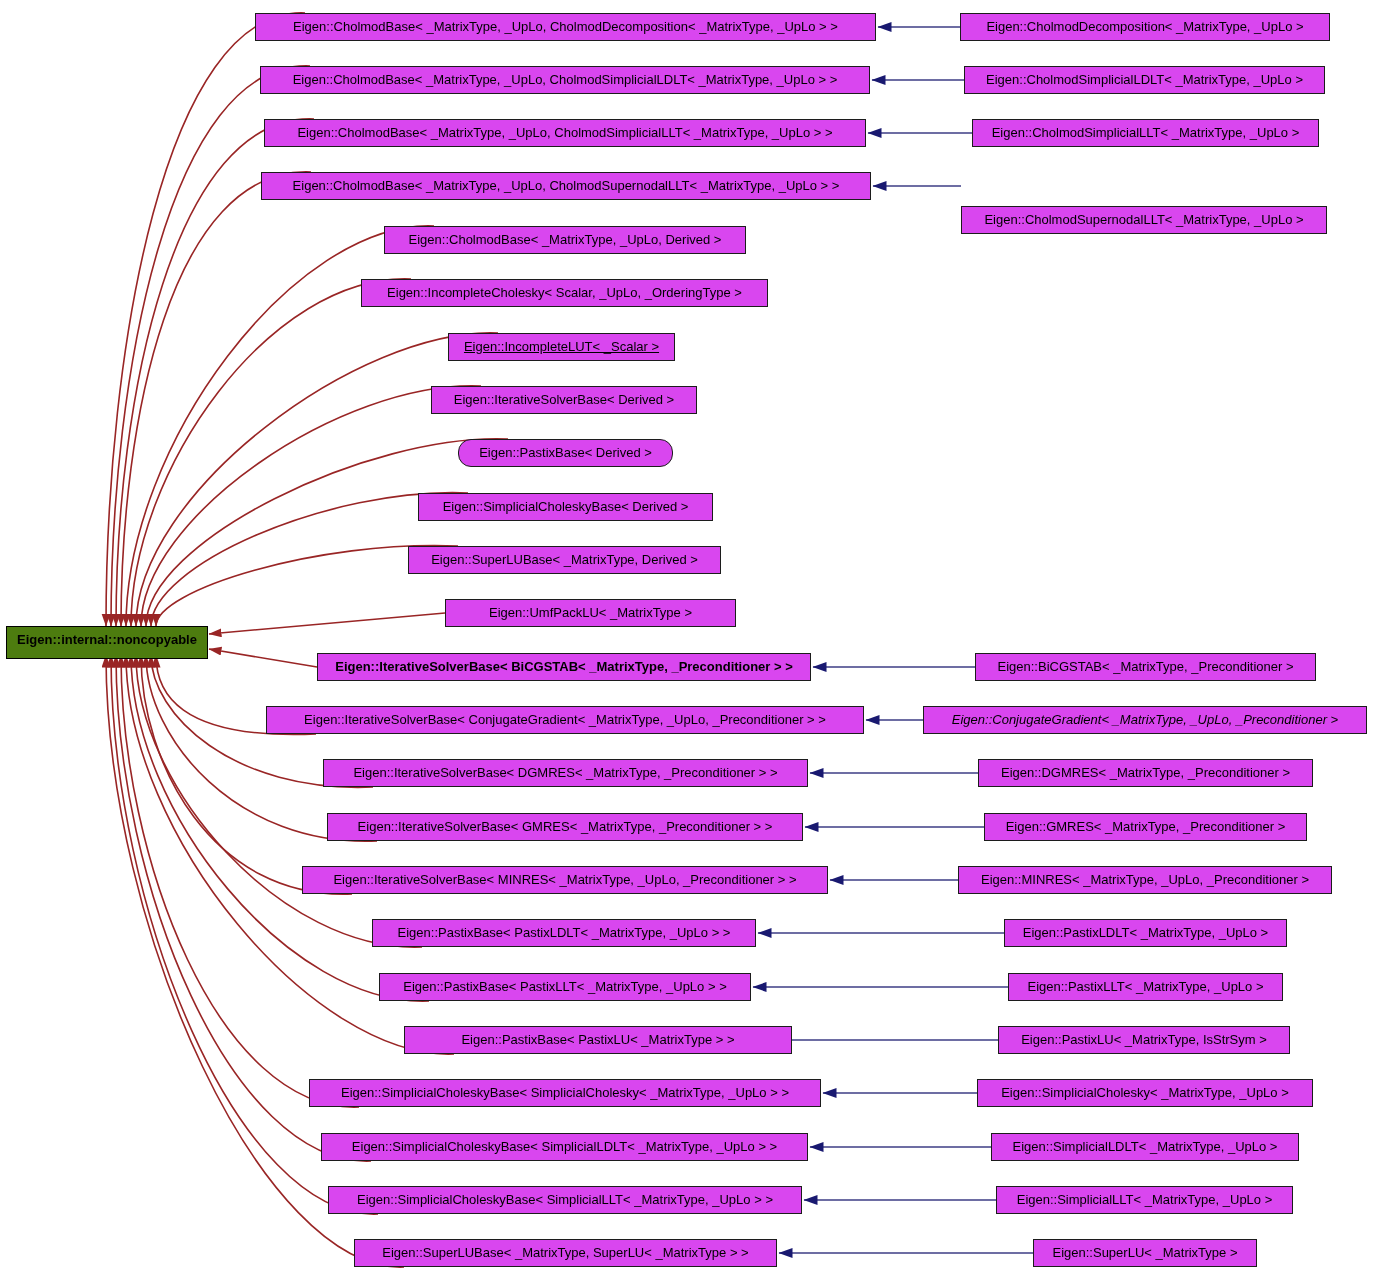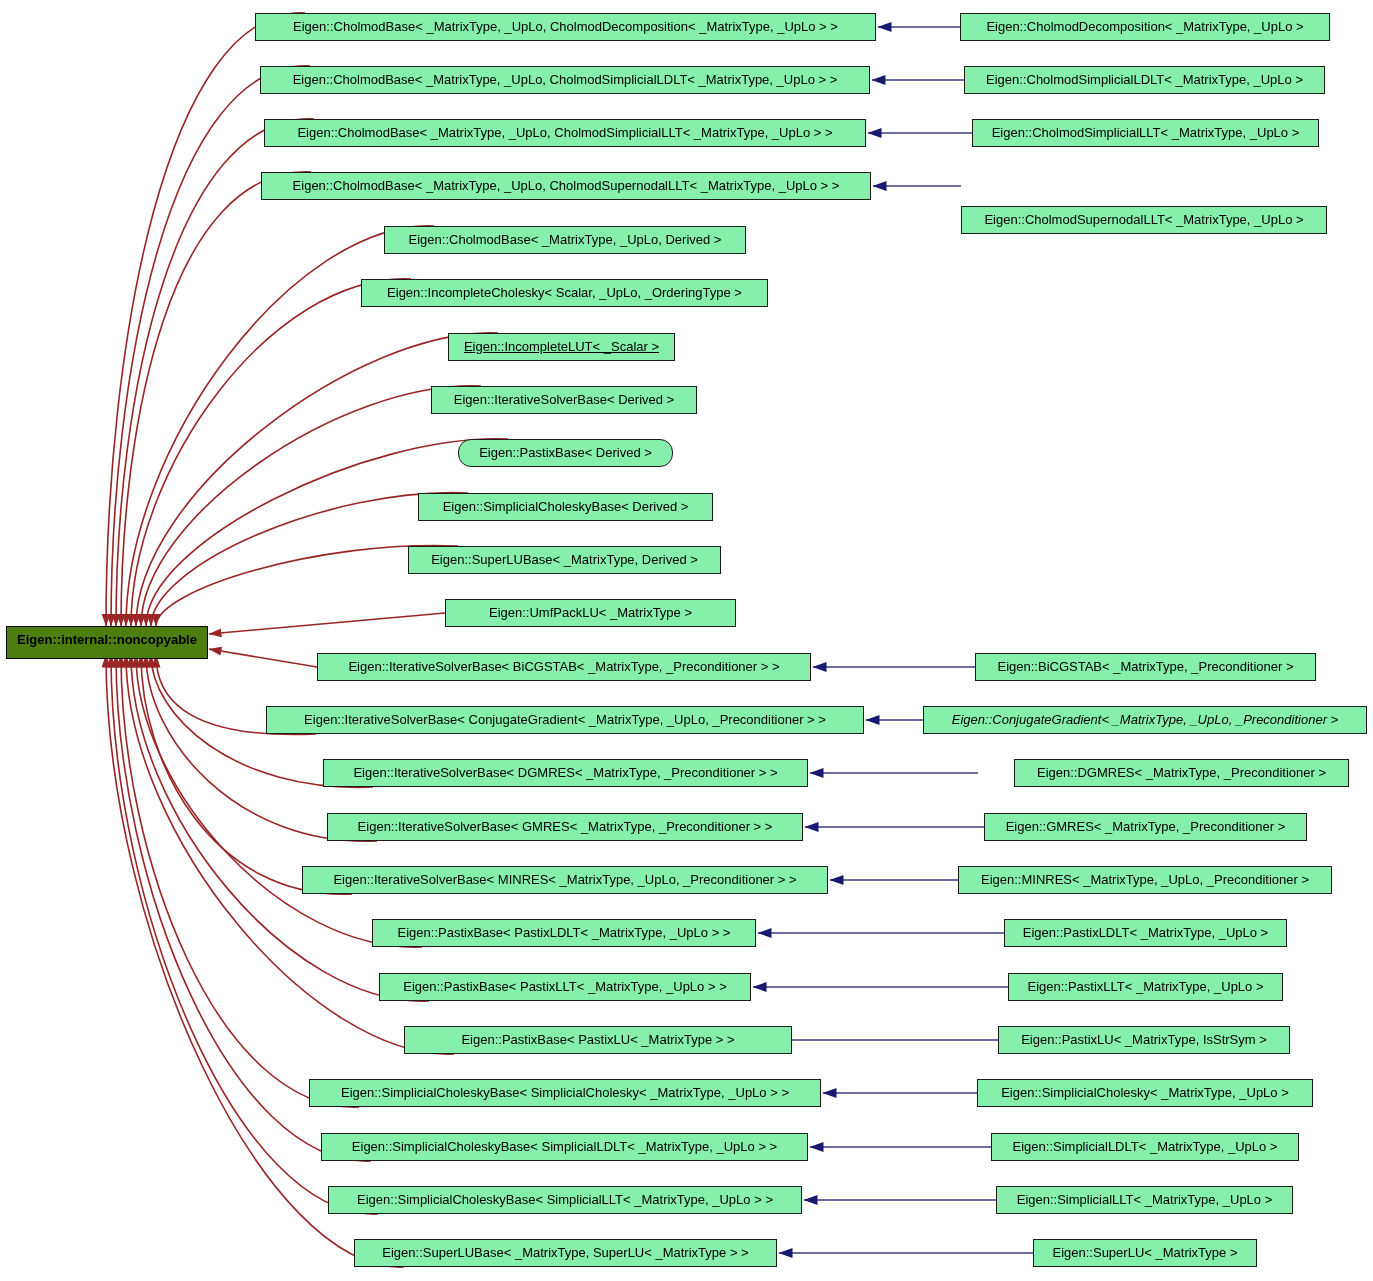--- a/index.html
+++ b/index.html
@@ -9,21 +9,21 @@
     background:#ffffff;
     font-family:"Liberation Sans","DejaVu Sans",sans-serif;
     overflow:hidden;
   }
   #edges{position:absolute;left:0;top:0;z-index:1;}
   .cls{
     position:absolute;
     box-sizing:border-box;
     height:28px;
     border:1.5px solid #1c1c1c;
-    background:#86efac;
+    background:#d946ef;
     color:#000000;
     font-size:13px;
     line-height:25px;
     text-align:center;
     white-space:nowrap;
     overflow:hidden;
     z-index:2;
   }
   .root{
     background:#4d7c0f;
@@ -102,26 +102,26 @@
       <div class="cls" style="left: 261px; top: 172px; width: 610px;">Eigen::CholmodBase&lt; _MatrixType, _UpLo, CholmodSupernodalLLT&lt; _MatrixType, _UpLo &gt; &gt;</div>
       <div class="cls" style="left: 961px; top: 172px; width: 366px; margin-top: 34px;">Eigen::CholmodSupernodalLLT&lt; _MatrixType, _UpLo &gt;</div>
       <div class="cls" style="left: 384px; top: 226px; width: 362px;">Eigen::CholmodBase&lt; _MatrixType, _UpLo, Derived &gt;</div>
       <div class="cls" style="left: 361px; top: 279px; width: 407px;">Eigen::IncompleteCholesky&lt; Scalar, _UpLo, _OrderingType &gt;</div>
       <div class="cls" style="left: 448px; top: 333px; width: 227px; text-decoration: underline;">Eigen::IncompleteLUT&lt; _Scalar &gt;</div>
       <div class="cls" style="left: 431px; top: 386px; width: 266px;">Eigen::IterativeSolverBase&lt; Derived &gt;</div>
       <div class="cls" style="left: 458px; top: 439px; width: 215px; border-radius: 13px;">Eigen::PastixBase&lt; Derived &gt;</div>
       <div class="cls" style="left: 418px; top: 493px; width: 295px;">Eigen::SimplicialCholeskyBase&lt; Derived &gt;</div>
       <div class="cls" style="left: 408px; top: 546px; width: 313px;">Eigen::SuperLUBase&lt; _MatrixType, Derived &gt;</div>
       <div class="cls" style="left: 445px; top: 599px; width: 291px;">Eigen::UmfPackLU&lt; _MatrixType &gt;</div>
-      <div class="cls" style="left: 317px; top: 653px; width: 494px;">Eigen::IterativeSolverBase&lt; BiCGSTAB&lt; _MatrixType, _Preconditioner &gt; &gt;</div>
+      <div class="cls" style="left: 317px; top: 653px; width: 494px; font-weight: bold;">Eigen::IterativeSolverBase&lt; BiCGSTAB&lt; _MatrixType, _Preconditioner &gt; &gt;</div>
       <div class="cls" style="left: 975px; top: 653px; width: 341px;">Eigen::BiCGSTAB&lt; _MatrixType, _Preconditioner &gt;</div>
       <div class="cls" style="left: 266px; top: 706px; width: 598px;">Eigen::IterativeSolverBase&lt; ConjugateGradient&lt; _MatrixType, _UpLo, _Preconditioner &gt; &gt;</div>
       <div class="cls" style="left: 923px; top: 706px; width: 444px; font-style: italic;">Eigen::ConjugateGradient&lt; _MatrixType, _UpLo, _Preconditioner &gt;</div>
       <div class="cls" style="left: 323px; top: 759px; width: 485px;">Eigen::IterativeSolverBase&lt; DGMRES&lt; _MatrixType, _Preconditioner &gt; &gt;</div>
-      <div class="cls" style="left: 978px; top: 759px; width: 335px; margin-left: 36px;">Eigen::DGMRES&lt; _MatrixType, _Preconditioner &gt;</div>
+      <div class="cls" style="left: 978px; top: 759px; width: 335px;">Eigen::DGMRES&lt; _MatrixType, _Preconditioner &gt;</div>
       <div class="cls" style="left: 327px; top: 813px; width: 476px;">Eigen::IterativeSolverBase&lt; GMRES&lt; _MatrixType, _Preconditioner &gt; &gt;</div>
       <div class="cls" style="left: 984px; top: 813px; width: 323px;">Eigen::GMRES&lt; _MatrixType, _Preconditioner &gt;</div>
       <div class="cls" style="left: 302px; top: 866px; width: 526px;">Eigen::IterativeSolverBase&lt; MINRES&lt; _MatrixType, _UpLo, _Preconditioner &gt; &gt;</div>
       <div class="cls" style="left: 958px; top: 866px; width: 374px;">Eigen::MINRES&lt; _MatrixType, _UpLo, _Preconditioner &gt;</div>
       <div class="cls" style="left: 372px; top: 919px; width: 384px;">Eigen::PastixBase&lt; PastixLDLT&lt; _MatrixType, _UpLo &gt; &gt;</div>
       <div class="cls" style="left: 1004px; top: 919px; width: 283px;">Eigen::PastixLDLT&lt; _MatrixType, _UpLo &gt;</div>
       <div class="cls" style="left: 379px; top: 973px; width: 372px;">Eigen::PastixBase&lt; PastixLLT&lt; _MatrixType, _UpLo &gt; &gt;</div>
       <div class="cls" style="left: 1008px; top: 973px; width: 275px;">Eigen::PastixLLT&lt; _MatrixType, _UpLo &gt;</div>
       <div class="cls" style="left: 404px; top: 1026px; width: 388px;">Eigen::PastixBase&lt; PastixLU&lt; _MatrixType &gt; &gt;</div>
       <div class="cls" style="left: 998px; top: 1026px; width: 292px;">Eigen::PastixLU&lt; _MatrixType, IsStrSym &gt;</div>

